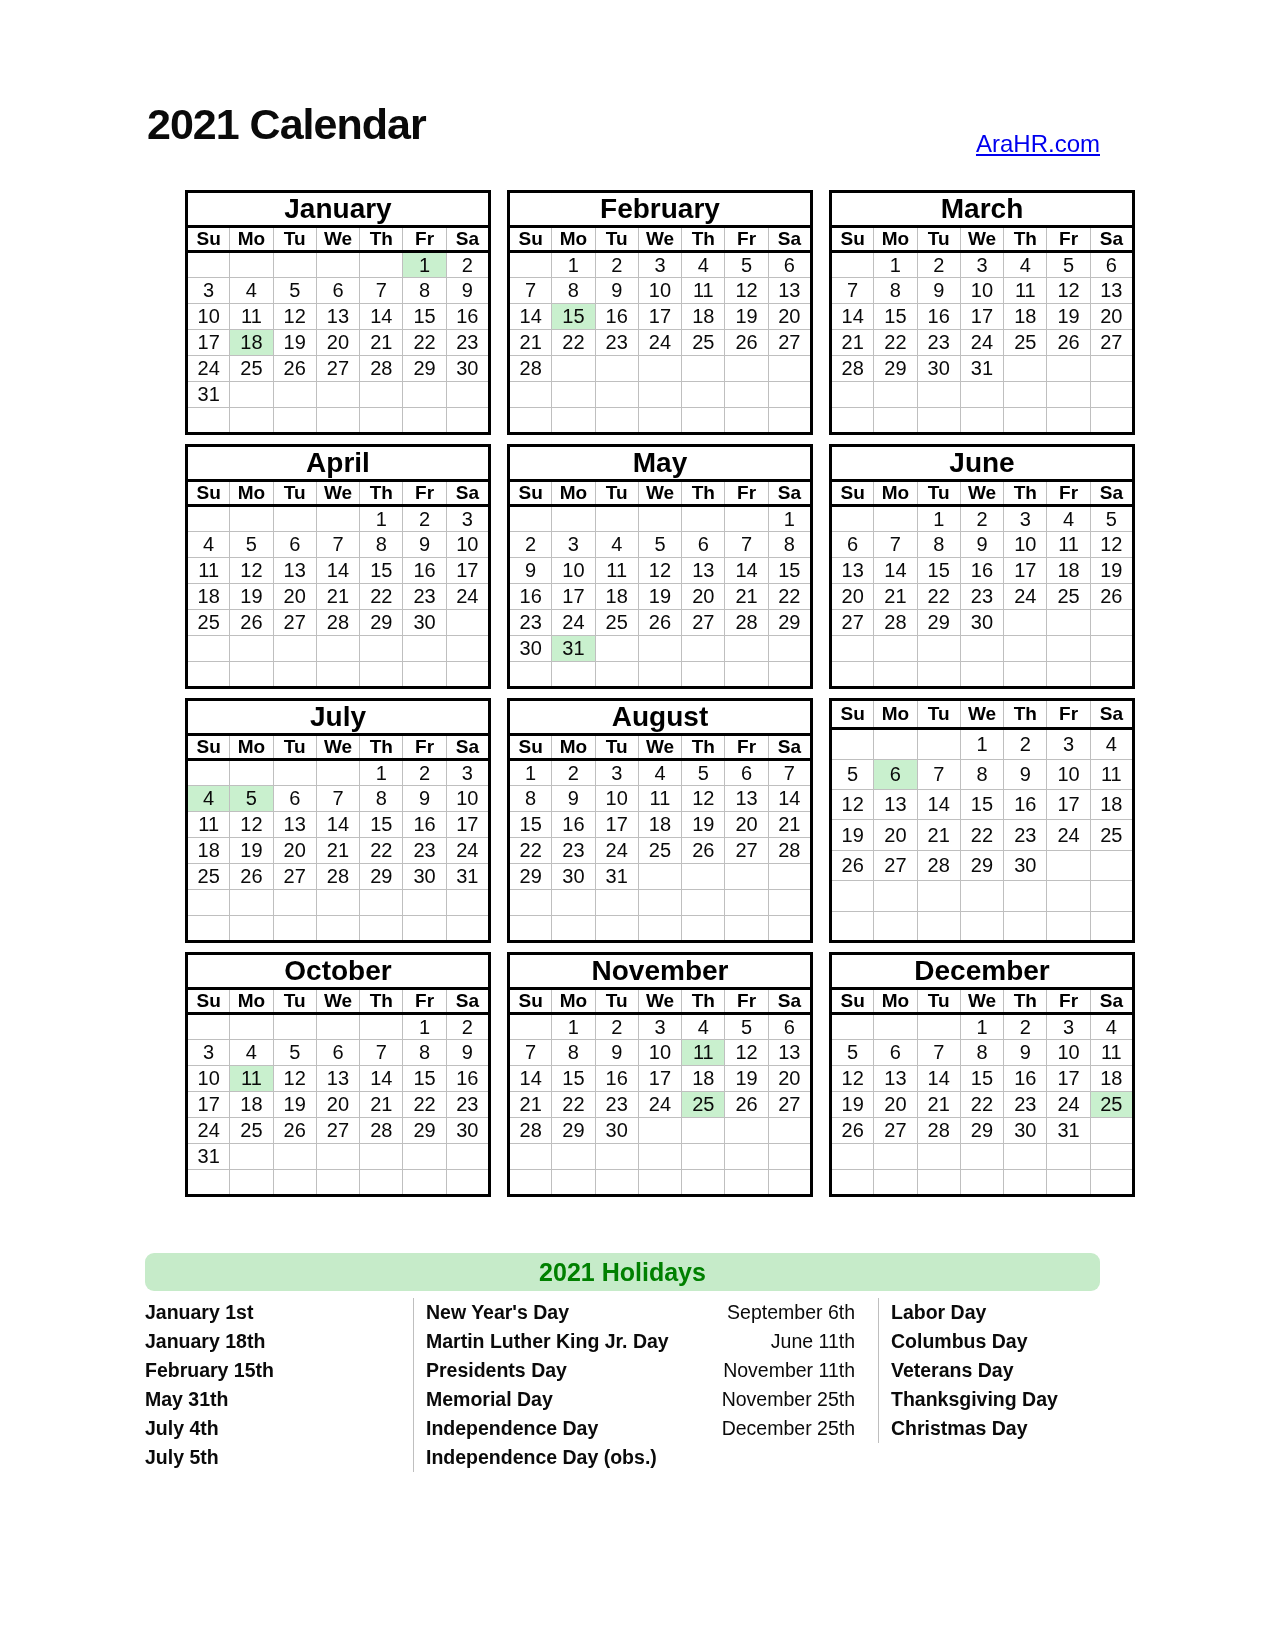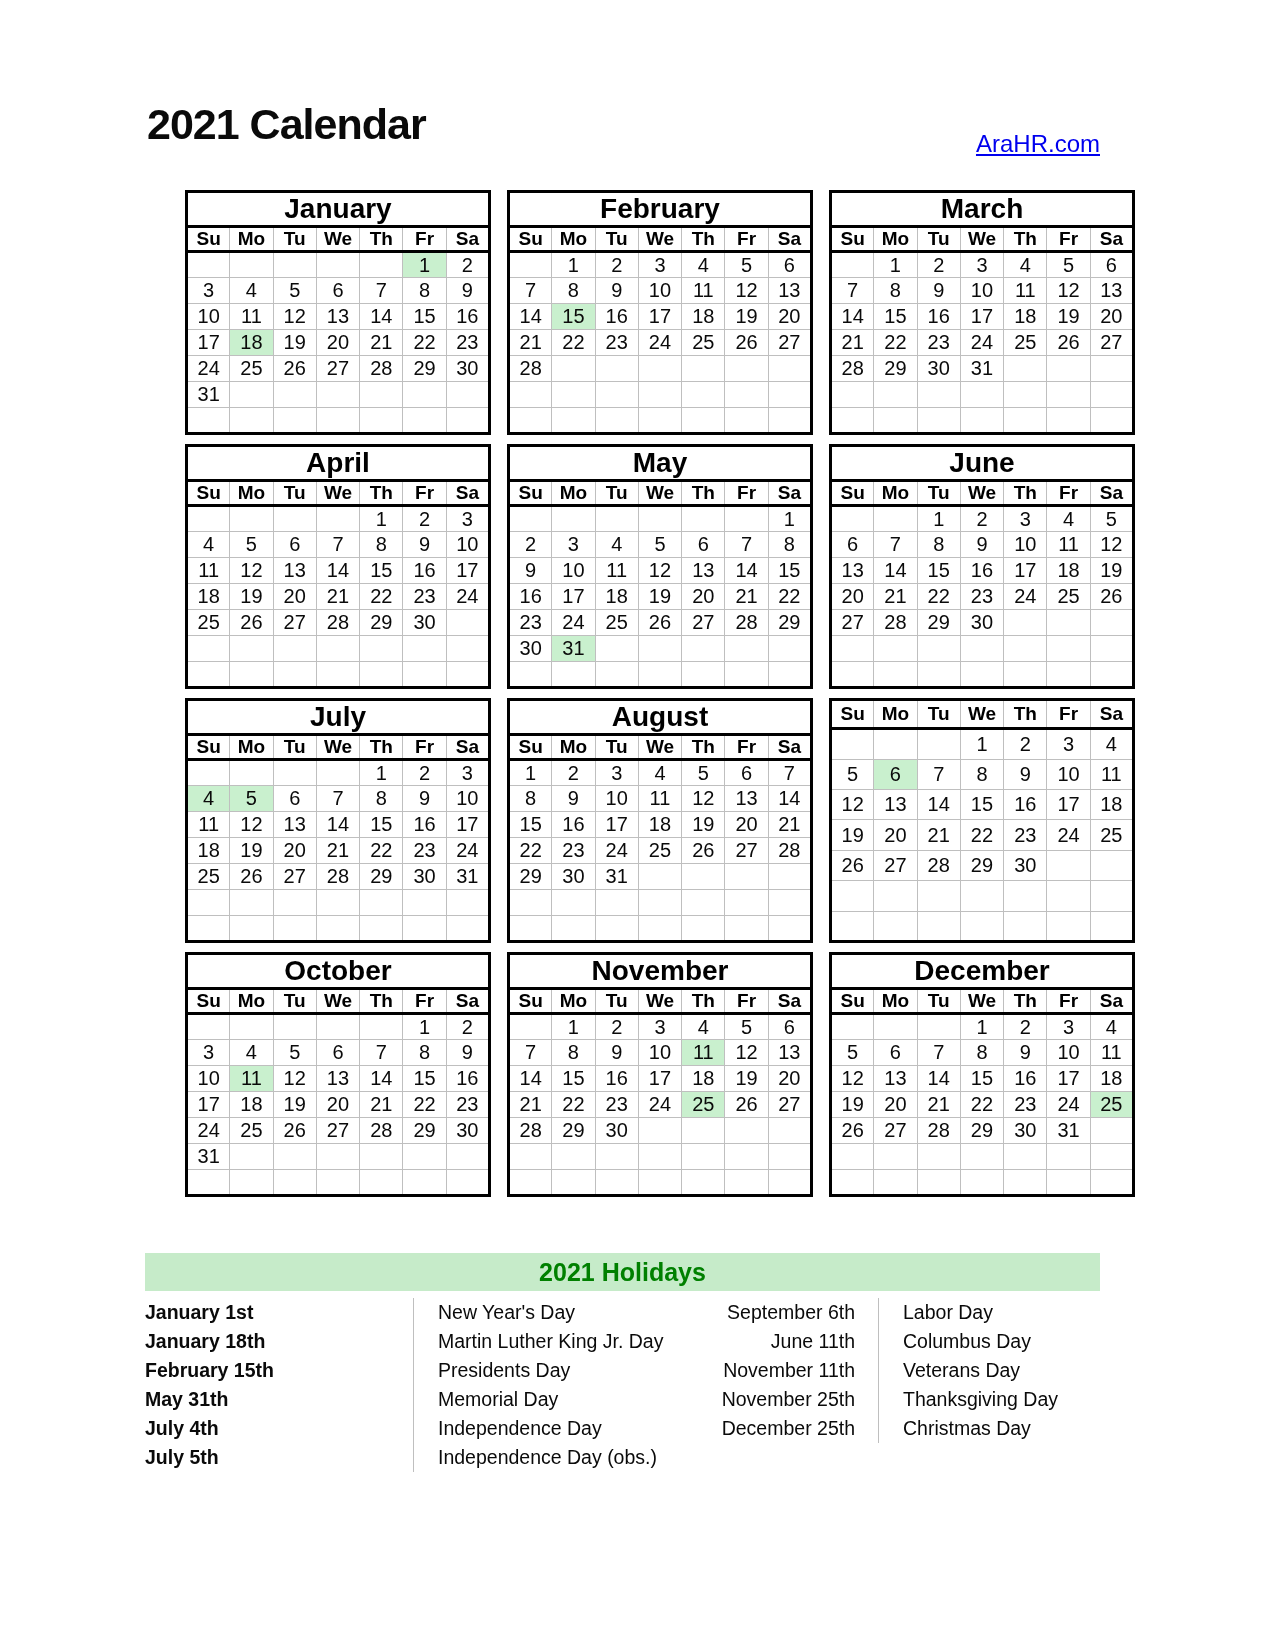--- a/index.html
+++ b/index.html
@@ -20,28 +20,28 @@
 
   .months-grid{position:absolute;left:145px;top:190px;display:grid;grid-template-columns:repeat(3,306px);column-gap:16px;row-gap:9px;margin-left:40px;}
 
   table.month{border-collapse:collapse;table-layout:fixed;width:306px;border:3px solid #000;background:#fff;}
   table.month th,table.month td{padding:0;margin:0;}
   .month-title{height:33px;text-align:center;font-size:28px;font-weight:bold;border-bottom:3px solid #000;letter-spacing:0px;}
   .dow{height:25px;text-align:center;font-size:19px;font-weight:bold;border:1px solid var(--grid-line);border-top:none;border-bottom:3px solid #000;}
   td.day{height:26px;text-align:center;font-size:20px;border:1px solid var(--grid-line);color:#0a0a0a;}
   td.day.hl{background:var(--hl);}
 
-  .holidays-bar{position:absolute;left:145px;top:1253px;width:955px;height:38px;background:var(--bar);text-align:center;}
+  .holidays-bar{position:absolute;left:145px;top:1253px;width:955px;height:38px;background:var(--bar);text-align:center;border-radius:9px;}
   .holidays-title{display:inline-block;line-height:38px;font-size:25px;font-weight:bold;color:var(--holiday-title);}
 
   .holidays-table{position:absolute;left:145px;top:1298px;width:955px;display:grid;grid-template-columns:268px 290px 175px 1fr;}
   .holidays-table .cell{height:29px;line-height:29px;font-size:19.5px;color:#0a0a0a;white-space:nowrap;}
   .cell.date-right{text-align:left;padding-right:34px;font-weight:bold;}
   .cell.date-right2{text-align:right;padding-right:23px;}
-  .cell.name-left{padding-left:24px;}
+  .cell.name-left{padding-left:12px;font-weight:bold;}
   .cell.sep{border-left:1px solid var(--grid-line);}
 </style>
 </head>
 <body>
 
 <div class="page">
   <div class="page-title">2021 Calendar</div>
   <a class="site-link">AraHR.com</a>
 
   <div class="months-grid" id="months-grid">

